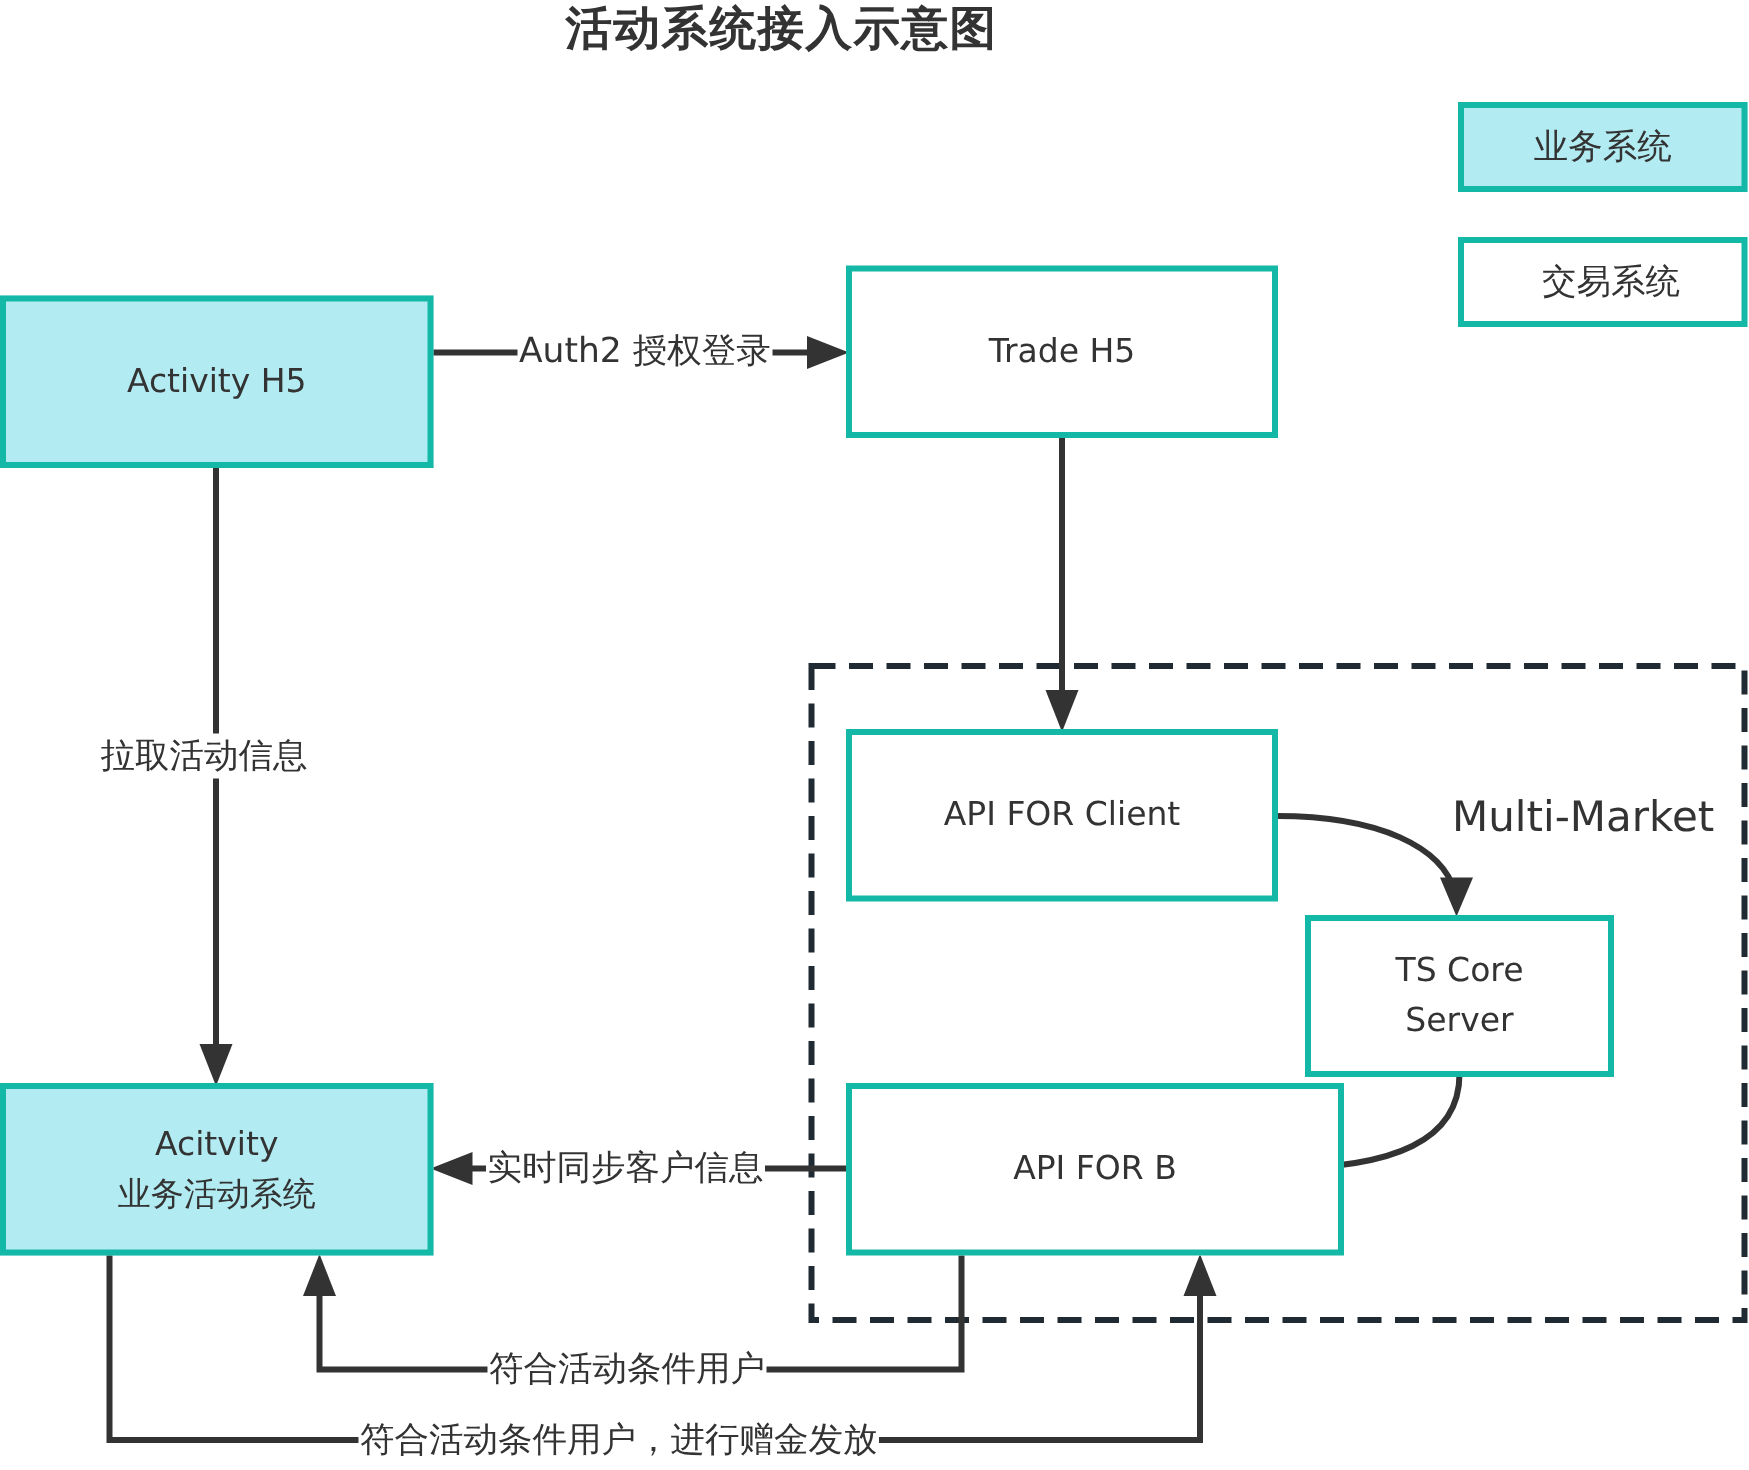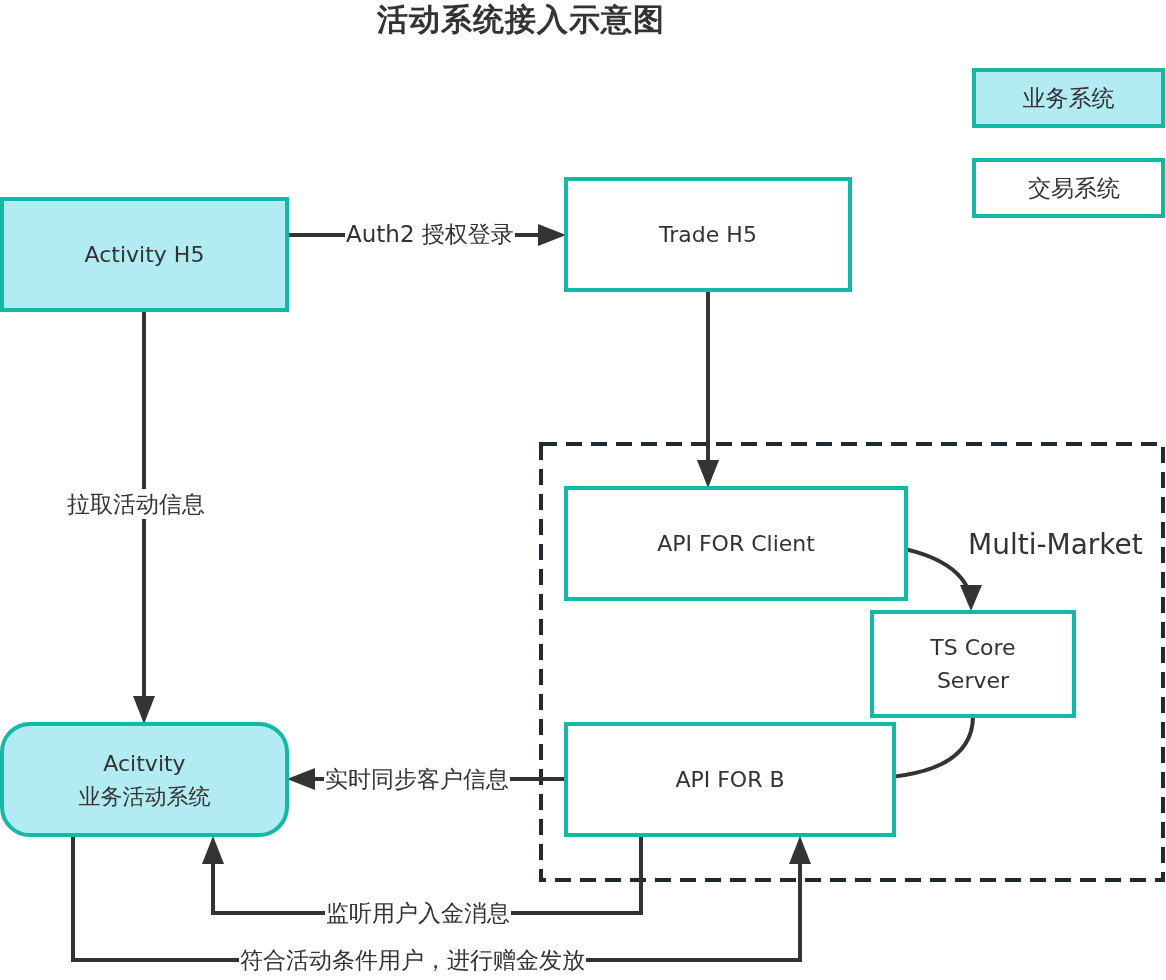--- a/index.html
+++ b/index.html
@@ -49,26 +49,26 @@
   </g>
 </svg>
 
 <div class="title">活动系统接入示意图</div>
 
 <div class="node biz" style="left:972px;top:68px;width:193px;height:60px;font-size:23px;">业务系统</div>
 <div class="node" style="left:972px;top:158px;width:193px;height:60px;font-size:23px;padding-left:11px;">交易系统</div>
 
 <div class="node biz" style="left:0;top:177px;width:289px;height:115px;margin-top:20px;">Activity H5</div>
 <div class="node" style="left:564px;top:177px;width:288px;height:115px;">Trade H5</div>
-<div class="node" style="left:564px;top:486px;width:344px;height:115px;">API FOR Client</div>
+<div class="node" style="left:564px;top:486px;width:288px;height:115px;">API FOR Client</div>
 <div class="node" style="left:870px;top:610px;width:206px;height:108px;">TS Core
 Server</div>
 <div class="node" style="left:564px;top:722px;width:332px;height:115px;text-align:center;">API FOR B</div>
-<div class="node biz" style="left:0;top:722px;width:289px;height:115px;border-radius:30px;">Acitvity
+<div class="node biz" style="left:0;top:722px;width:289px;height:115px;">Acitvity
 业务活动系统</div>
 
 <div class="group-label" style="left:968px;top:528px;">Multi-Market</div>
 
 <div class="lbl" style="left:333px;top:219px;margin-left:12px;">Auth2 授权登录</div>
 <div class="lbl" style="left:66px;top:489px;">拉取活动信息</div>
 <div class="lbl" style="left:324px;top:764px;">实时同步客户信息</div>
-<div class="lbl" style="left:325px;top:898px;">监听用户入金消息</div>
+<div class="lbl" style="left:325px;top:898px;">符合活动条件用户</div>
 <div class="lbl" style="left:239px;top:945px;">符合活动条件用户，进行赠金发放</div>
 
 </body></html>

